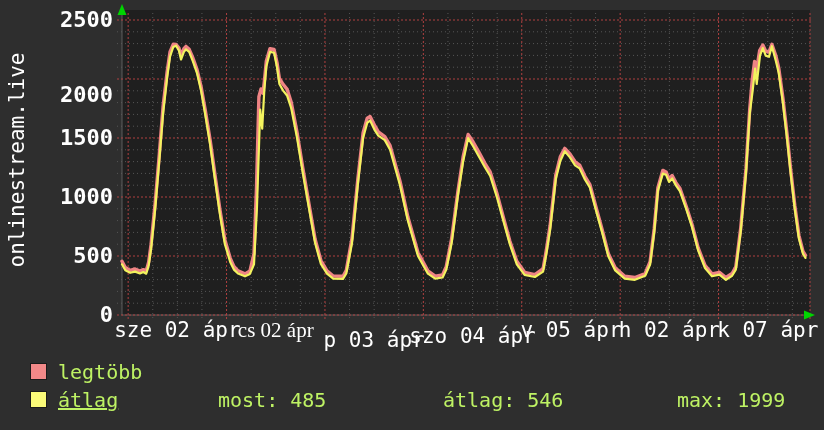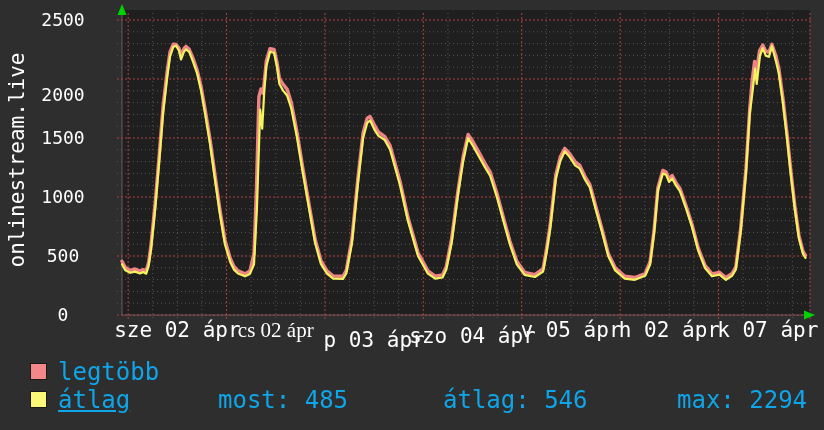--- a/index.html
+++ b/index.html
@@ -2,24 +2,24 @@
 <html><head>
 <meta charset="utf-8">
 <style>
   html,body{margin:0;padding:0;background:#2e2e2e;}
   .stage{position:relative;width:824px;height:430px;background:#2e2e2e;overflow:hidden;
          font-family:"DejaVu Sans Mono","Liberation Mono",monospace;color:#ffffff;}
   svg{position:absolute;left:0;top:0;}
   .ytitle{position:absolute;left:-133px;top:147px;width:300px;height:26px;
           transform:rotate(-90deg);text-align:center;font-size:21px;line-height:26px;
           color:#fff;white-space:nowrap;}
-  .ytick{position:absolute;width:100px;text-align:center;font-size:18px;line-height:22px;color:#fff;}
+  .ytick{position:absolute;width:100px;text-align:right;font-size:22px;line-height:22px;color:#fff;font-weight:bold;}
   .xtick{position:absolute;width:220px;text-align:center;font-size:21px;line-height:22px;color:#fff;white-space:nowrap;}
   .swatch{position:absolute;width:17px;height:17px;box-sizing:border-box;border:1px solid #1a1a1a;}
-  .ltext{position:absolute;font-size:24px;line-height:24px;color:#0ea5e9;white-space:nowrap;}
+  .ltext{position:absolute;font-size:20px;line-height:24px;color:#bef264;white-space:nowrap;}
 </style>
 </head>
 <body>
 
 <div class="stage">
   <svg id="chart" width="824" height="355">
       <rect x="0" y="0" width="824" height="355" fill="#2e2e2e"></rect>
       <rect x="122" y="10" width="688" height="305" fill="#1f1f1f"></rect>
       <line x1="117" y1="303.2" x2="813" y2="303.2" stroke="#565656" stroke-width="1" stroke-dasharray="1 3"></line>
       <line x1="117" y1="291.4" x2="813" y2="291.4" stroke="#565656" stroke-width="1" stroke-dasharray="1 3"></line>
@@ -102,15 +102,15 @@
       <div class="xtick" style="left: 657.769px; top: 319px;">k 07 ápr</div>
     </div>
 
   <div>
     <span class="swatch" style="left: 30px; top: 363px; background: rgb(242, 136, 136);"></span>
     <span class="ltext" style="left:58px;top:360px;">legtöbb</span>
     <span class="swatch" style="left: 30px; top: 391px; background: rgb(250, 250, 120);"></span>
     <span class="ltext" style="left:58px;top:388px;text-decoration:underline;">átlag</span>
     <span class="ltext" style="left:218px;top:388px;">most: 485</span>
     <span class="ltext" style="left:443px;top:388px;">átlag: 546</span>
-    <span class="ltext" style="left:677px;top:388px;">max: 2294</span>
+    <span class="ltext" style="left:677px;top:388px;">max: 1999</span>
   </div>
 </div>
 
 </body></html>

